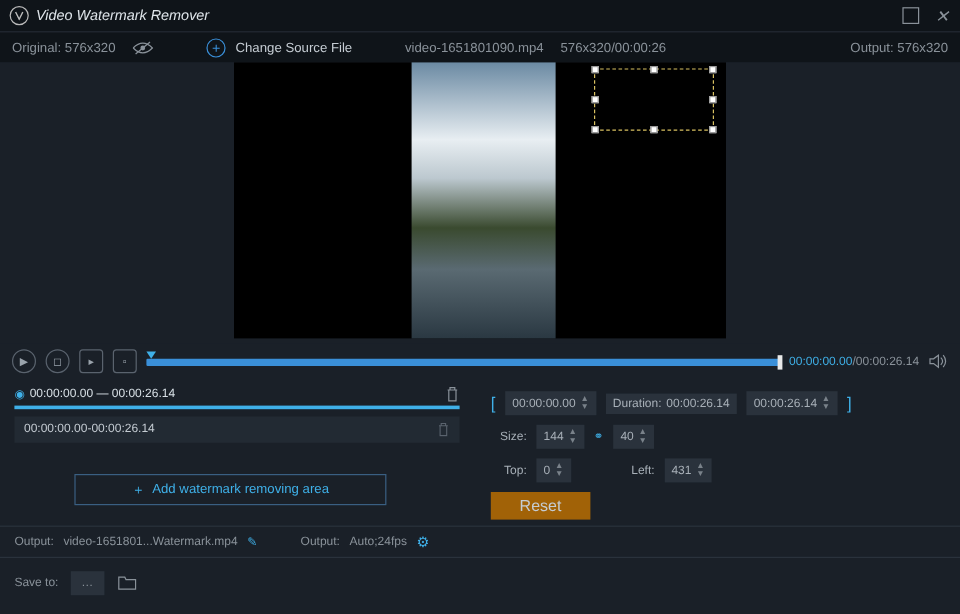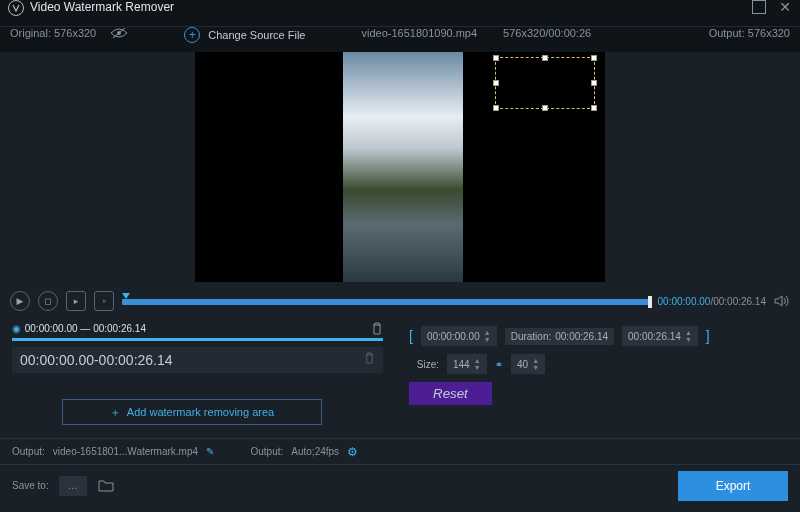--- a/index.html
+++ b/index.html
@@ -1,25 +1,25 @@
 <!DOCTYPE html>
 <html><head>
 <meta charset="utf-8">
 <style>
   * { box-sizing: border-box; margin: 0; padding: 0; font-family: "Segoe UI", Arial, sans-serif; }
   body { width: 800px; height: 512px; background: #1a2028; color: #b8c0c8; font-size: 11px; overflow: hidden; }
-  .titlebar { height: 26px; background: #0f1419; display: flex; align-items: flex-start; padding: 0 8px; }
+  .titlebar { height: 26px; background: #0f1419; display: flex; align-items: center; padding: 0 8px; font-style: italic; }
   .titlebar .logo { width: 16px; height: 16px; border: 1.5px solid #bbb; border-radius: 50%; margin-right: 6px; display:flex;align-items:center;justify-content:center; }
   .titlebar .title { color: #dfe5ea; font-size: 12px; }
   .winctrls { margin-left: auto; display: flex; gap: 12px; color: #8a929a; }
   .winctrls span { width:14px; height:14px; display:inline-flex; align-items:center; justify-content:center; }
   .minbox { width:10px; height:10px; border:1px solid #8a929a; }
   .xicon { font-size:14px; }
 
-  .infobar { height: 26px; background: #0f1419; border-top:1px solid #232a33; display:flex; align-items:flex-start; padding:0 10px; font-size:11px; color:#8a929a; gap:26px; }
+  .infobar { height: 26px; background: #0f1419; border-top:1px solid #232a33; display:flex; align-items:center; padding:0 10px; font-size:11px; color:#8a929a; gap:14px; }
   .infobar .left { display:flex; align-items:center; gap:14px; }
   .infobar .eye { color:#8a929a; }
   .plus-circle { width:16px; height:16px; border:1.5px solid #3a8fd8; border-radius:50%; display:inline-flex;align-items:center;justify-content:center;color:#3a8fd8;font-size:12px;line-height:1; }
   .changesrc { color:#c5ccd3; margin-left:4px; }
   .spacer { flex:1; }
   .output-text { color:#8a929a;padding-left:48px; }
 
   .preview { height: 234px; background:#1a2028; position:relative; display:flex; justify-content:center; }
   .video-box { width:410px; height:230px; background:#000; position:relative; }
   .video-content { position:absolute; left:148px; top:0; width:120px; height:230px;
@@ -40,33 +40,33 @@
   .time-text { color:#3fb0e8; font-size:10px;text-align:center; }
   .time-text .total { color:#8a929a; }
   .vol { color:#8a929a; }
 
   .lower { display:flex; height:122px; }
   .segments { width:395px; padding:6px 12px; }
   .seg-head { display:flex; align-items:center; color:#d8e0e6; font-size:10px; }
   .seg-head .droplet { color:#3fb0e8; margin-right:4px; }
   .seg-head .trash { margin-left:auto; color:#8a929a; }
   .seg-bar { height:3px; background:#3fb0e8; margin-top:3px; }
-  .seg-sub { background:#222a33; padding:5px 8px; margin-top:6px; color:#c5ccd3; font-size:14px; display:flex; }
+  .seg-sub { background:#222a33; padding:5px 8px; margin-top:6px; color:#c5ccd3; font-size:10px; display:flex; }
   .seg-sub .trash2 { margin-left:auto; color:#5a636e; }
   .add-area { margin-top:26px; width:260px; height:26px; border:1px solid #3a5f82; color:#3fb0e8; display:flex;align-items:center;justify-content:center; gap:6px; cursor:pointer; margin-left:50px; }
 
   .params { flex:1; padding:10px 14px; font-size:10px; color:#a8b0b8; }
   .prow { display:flex; align-items:center; gap:8px; margin-bottom:8px; }
   .bracket { color:#3fb0e8; font-size:14px; }
   .numbox { background:#2a323c; padding:3px 6px; display:inline-flex; align-items:center; gap:4px; }
   .spinner { display:inline-flex; flex-direction:column; line-height:1; font-size:7px; color:#7a828a; }
   .spinner span { cursor:pointer; }
   .label { width:30px; text-align:right; }
   .link-icon { color:#3fb0e8; }
-  .reset { background:#4c1d95; padding:4px 24px; border:none; color:#c5ccd3; cursor:pointer;font-style:italic; }
+  .reset { background:#a16207; padding:4px 24px; border:none; color:#c5ccd3; cursor:pointer; }
 
   .outputrow { height:26px; border-top:1px solid #2a323c; display:flex; align-items:center; padding:0 12px; gap:8px; font-size:10px; color:#8a929a; }
   .gear { color:#3fb0e8; font-size:12px; }
   .pencil { color:#3fb0e8; }
 
   .bottombar { height:42px; display:flex; align-items:center; padding:0 12px; gap:10px; font-size:10px; color:#8a929a; border-top:1px solid #2a323c; }
   .pathbox { background:#222a33; padding:4px 8px; width:380px; color:#b0b8c0; }
   .dots { background:#2a323c; width:28px; height:20px; display:inline-flex;align-items:center;justify-content:center; }
   .folder { width:18px;height:18px;display:inline-flex;align-items:center;justify-content:center; }
   .export { margin-left:auto; background:#2d8fe0; color:#fff; border:none; width:110px; height:30px; cursor:pointer; font-size:12px; }
@@ -212,20 +212,39 @@
       <span class="link-icon">⚭</span>
       <span class="numbox">
         <span>40</span>
         <span class="spinner">
             <span>▲</span>
             <span>▼</span>
           </span>
       </span>
     </div>
     <div class="prow">
+      <span class="label">Top:</span>
+      <span class="numbox">
+        <span>0</span>
+        <span class="spinner">
+            <span>▲</span>
+            <span>▼</span>
+          </span>
+      </span>
+      <span style="width:24px;"></span>
+      <span class="label">Left:</span>
+      <span class="numbox">
+        <span>431</span>
+        <span class="spinner">
+            <span>▲</span>
+            <span>▼</span>
+          </span>
+      </span>
+    </div>
+    <div class="prow">
       <button class="reset">Reset</button>
     </div>
   </div>
 </div>
 
 <div class="outputrow">
   <span>Output:</span>
   <span>video-1651801...Watermark.mp4</span>
   <span class="pencil">✎</span>
   <span style="width:20px;"></span>
@@ -235,14 +254,13 @@
 </div>
 
 <div class="bottombar">
   <span>Save to:</span>
   <span class="dots">…</span>
   <span class="folder">
     <svg width="16" height="13" viewBox="0 0 16 13">
         <path d="M1 2 L6 2 L7 4 L15 4 L15 12 L1 12 Z" stroke="#8a929a" fill="none"></path>
       </svg>
   </span>
-  <button class="export">Export</button>
 </div>
 
 </body></html>

